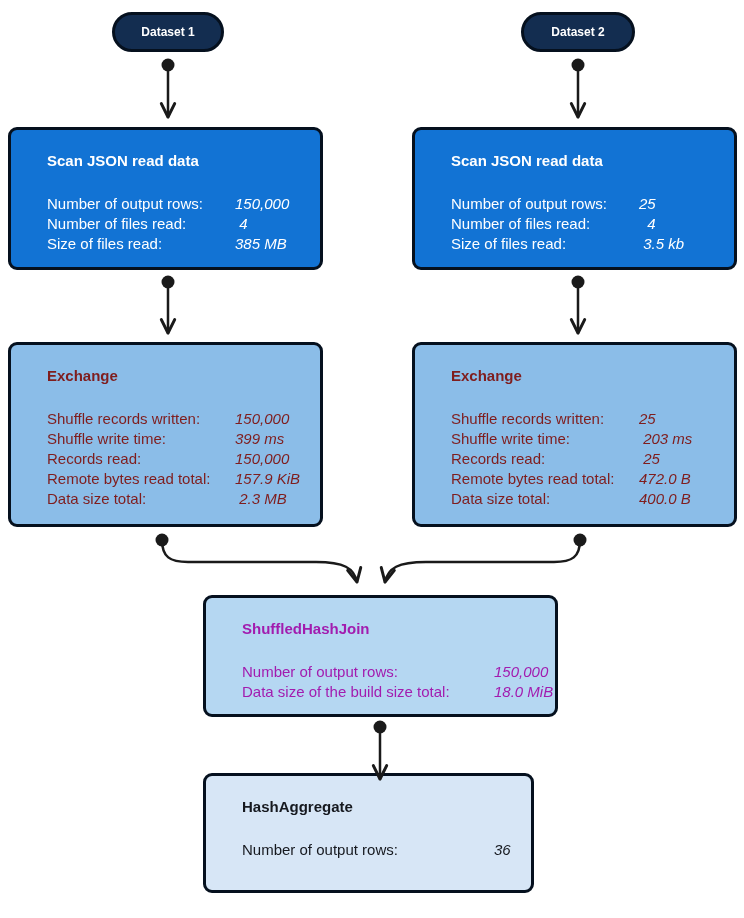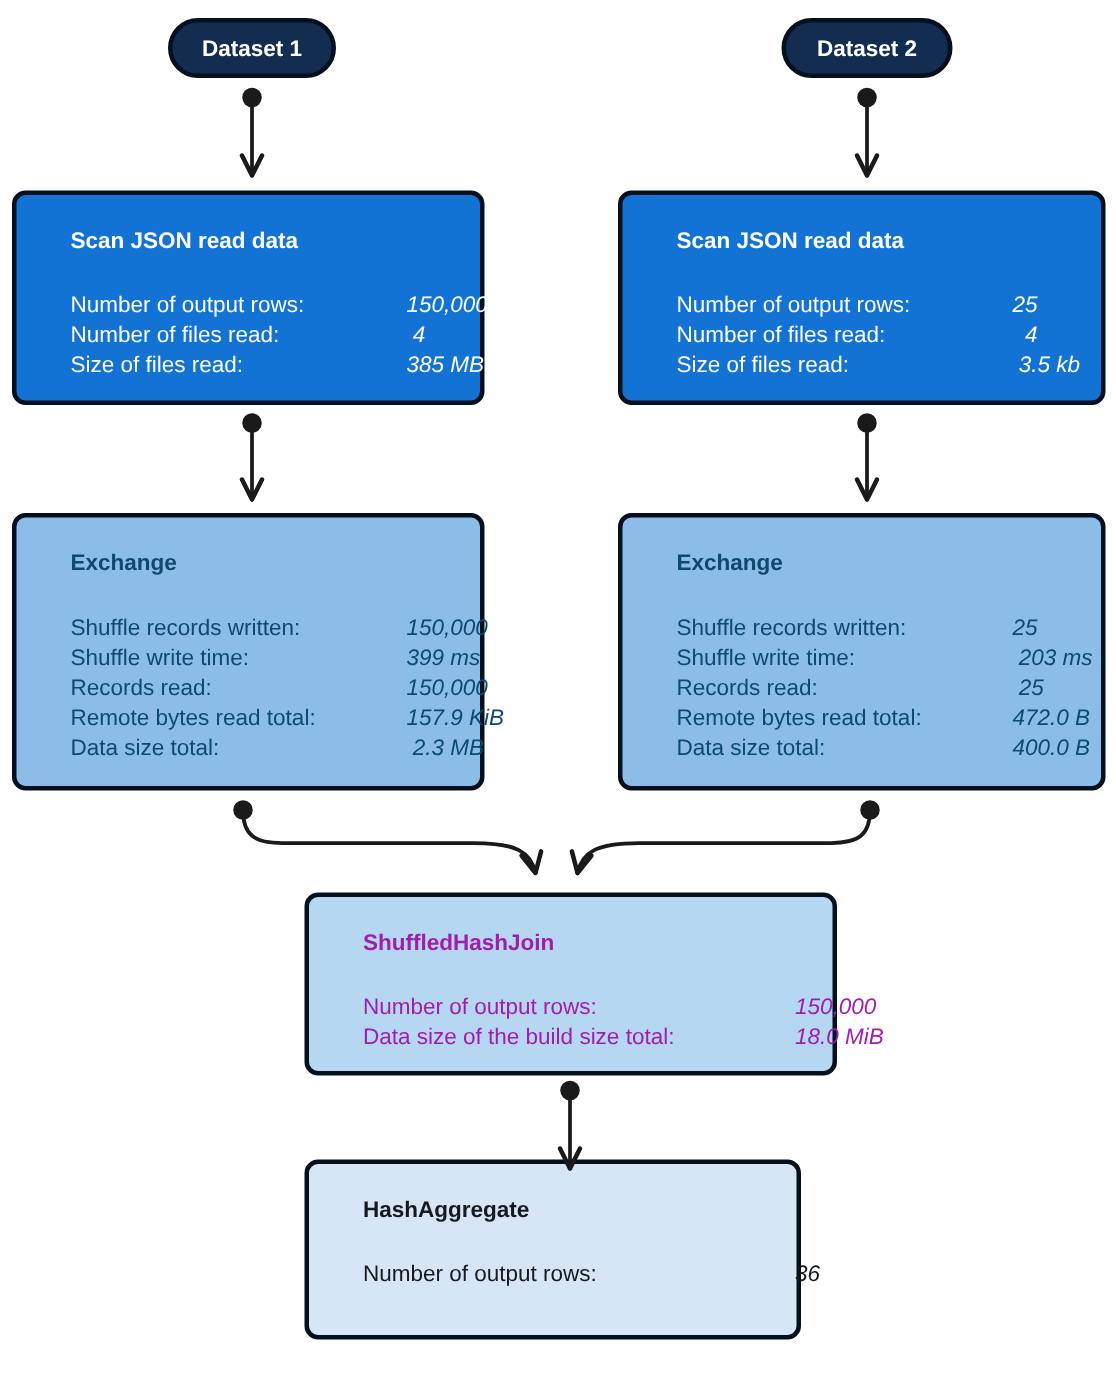--- a/index.html
+++ b/index.html
@@ -13,44 +13,44 @@
   }
 
   
   .pill {
     position: absolute;
     height: 40px;
     background: #132d50;
     border: 3px solid #05101e;
     border-radius: 22px;
     color: #ffffff;
-    font-size: 15px;
+    font-size: 12px;
     font-weight: bold;
     display: flex; align-items: center; justify-content: center;
     box-sizing: border-box;
   }
   #pill-1 { left: 112px; top: 12px; width: 112px; }
   #pill-2 { left: 521px; top: 12px; width: 114px; }
 
   
   .node {
     position: absolute;
     border: 3px solid #05101e;
     border-radius: 9px;
     box-sizing: border-box;
     padding: 22px 0 0 36px;
     font-size: 15px;
   }
   .node-title { font-weight: bold; line-height: 18px; margin-bottom: 24px; }
-  .row { display: flex; line-height: 20px; gap: 36px; }
+  .row { display: flex; line-height: 20px; }
   .lbl { width: 188px; flex: none; }
   .val { white-space: pre; font-style: italic; }
 
   .scan { background: #1273d4; color: #ffffff; }
-  .exchange { background: #8bbde8; color: #0c4a6e; }
+  .exchange { background: #8bbde8; color: #7f1d1d; }
   .join { background: #b5d7f2; color: #a21caf; }
   .aggregate { background: #d7e6f6; color: #16191f; }
 
   #scan-left      { left: 8px;   top: 127px; width: 315px; height: 143px; }
   #scan-right     { left: 412px; top: 127px; width: 325px; height: 143px; }
   #exchange-left  { left: 8px;   top: 342px; width: 315px; height: 185px; }
   #exchange-right { left: 412px; top: 342px; width: 325px; height: 185px; }
   #join           { left: 203px; top: 595px; width: 355px; height: 122px; }
   #aggregate      { left: 203px; top: 773px; width: 331px; height: 120px; }
   #join .lbl, #aggregate .lbl { width: 252px; }

